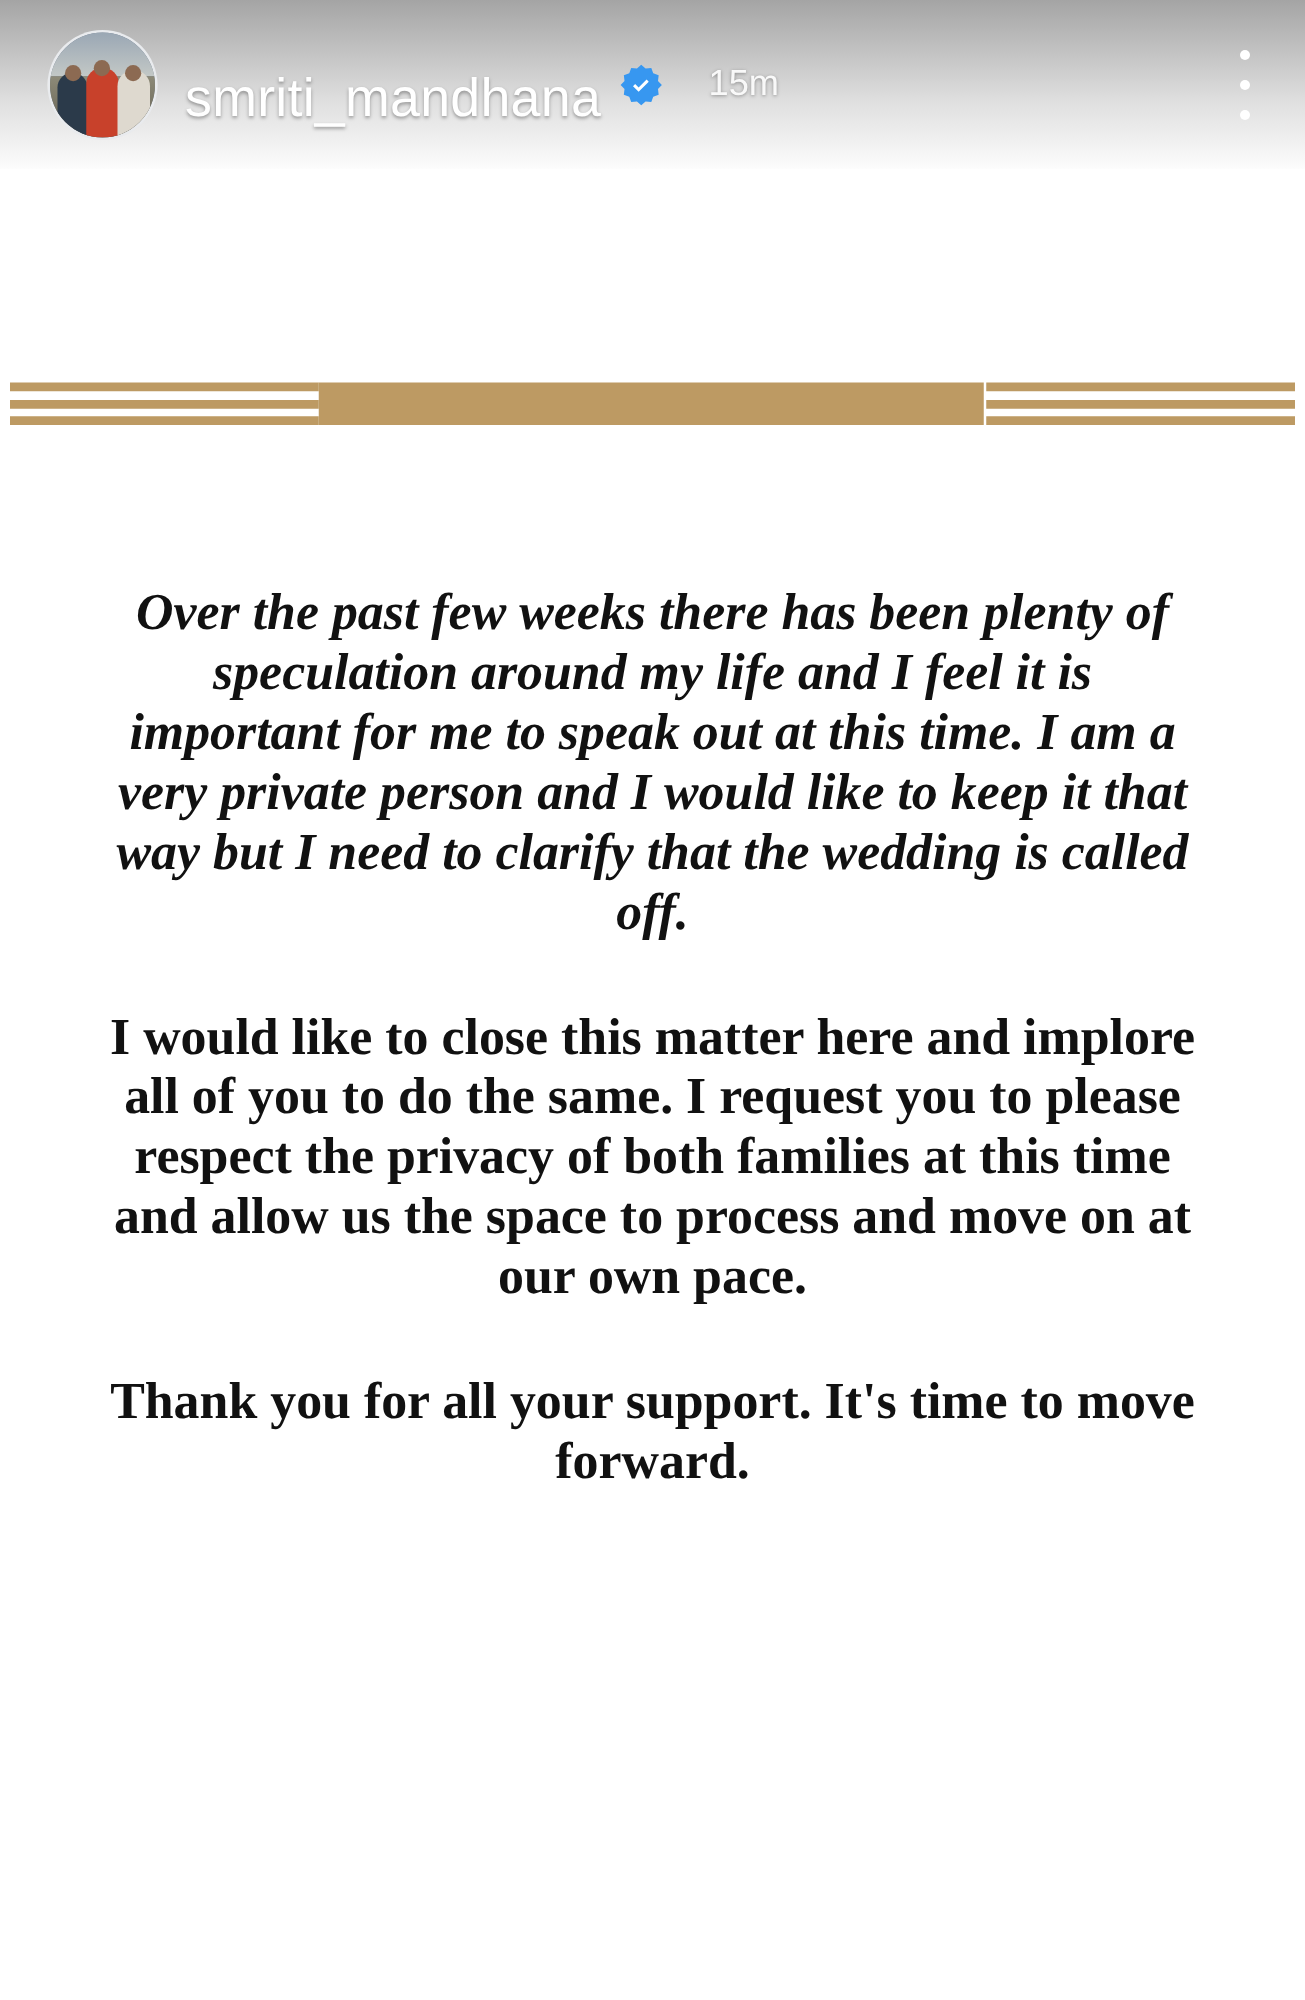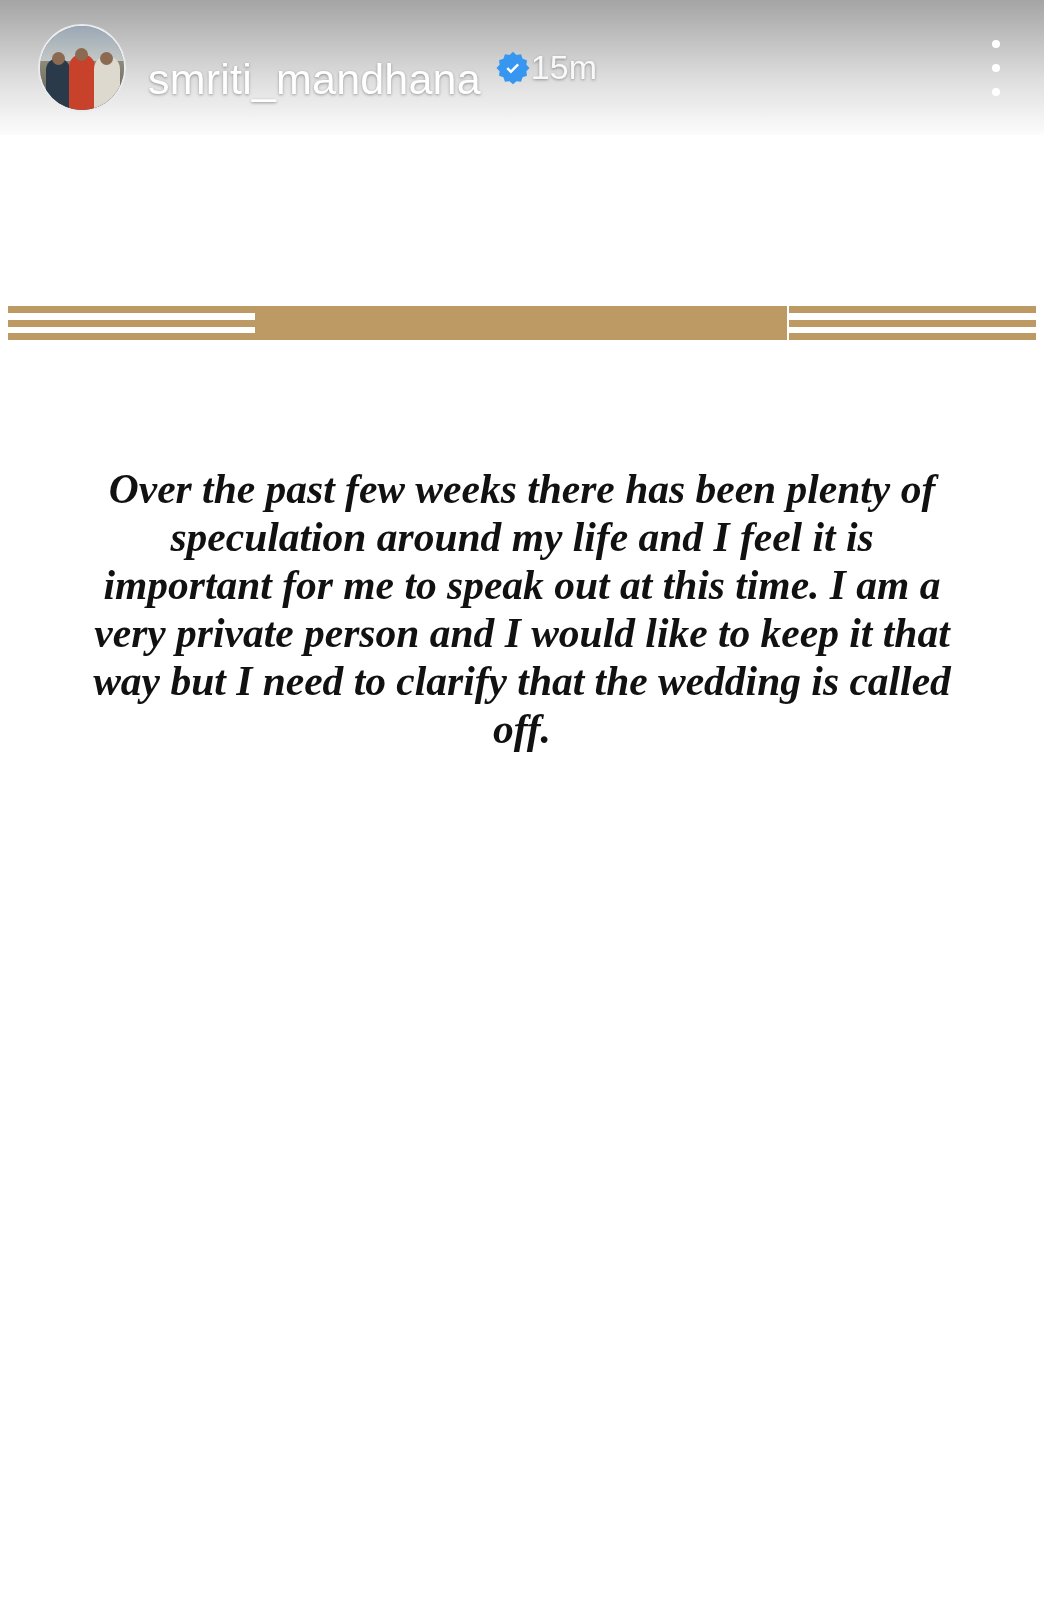--- a/index.html
+++ b/index.html
@@ -74,22 +74,23 @@
     margin-top: 24px;
   }
   .verified {
     margin-left: 14px;
     width: 36px;
     height: 36px;
     flex: none;
     display: inline-block;
   }
   .timestamp {
+    margin-left: 36px;
     color: rgba(255,255,255,0.92);
-    font-size: 34px;
+    font-size: 29px;
     text-shadow: 0 1px 3px rgba(0,0,0,0.35);
   }
   .more-btn {
     margin-left: auto;
     margin-right: 40px;
     width: 16px;
     height: 56px;
     display: flex;
     flex-direction: column;
     justify-content: space-between;
@@ -185,20 +186,22 @@
     <div class="band"></div>
     <div class="lines-right">
       <span></span>
         <span></span>
         <span></span>
     </div>
   </div>
 
   <div class="statement">
     <p class="para-1">Over the past few weeks there has been plenty of speculation around my life and I feel it is important for me to speak out at this time. I am a very private person and I would like to keep it that way but I need to clarify that the wedding is called off.</p>
+    <p class="para-2">I would like to close this matter here and implore all of you to do the same. I request you to please respect the privacy of both families at this time and allow us the space to process and move on at our own pace.</p>
+    <p class="para-4">Thank you for all your support. It's time to move forward.</p>
   </div>
 
 </div>
 
 <div class="story-header">
   <div class="avatar">
     <div class="ph-sky"></div>
     <div class="ph-ground"></div>
     <div class="ph-p1"></div>
     <div class="ph-p2"></div>

